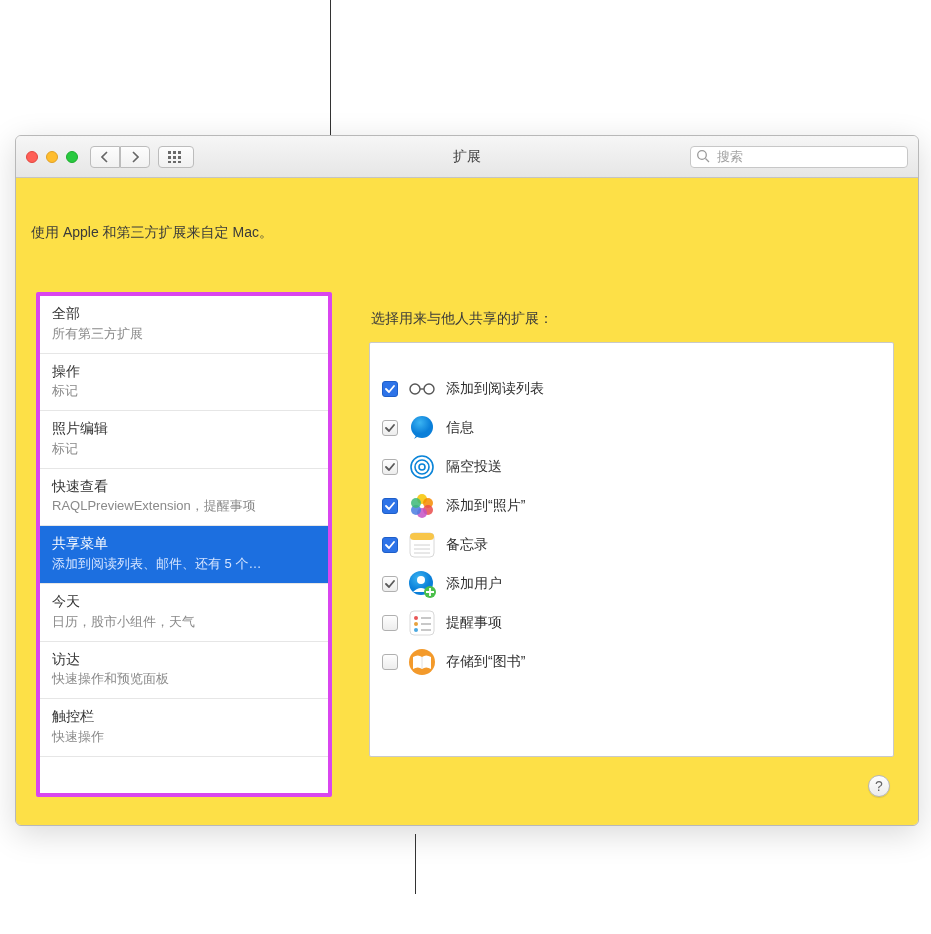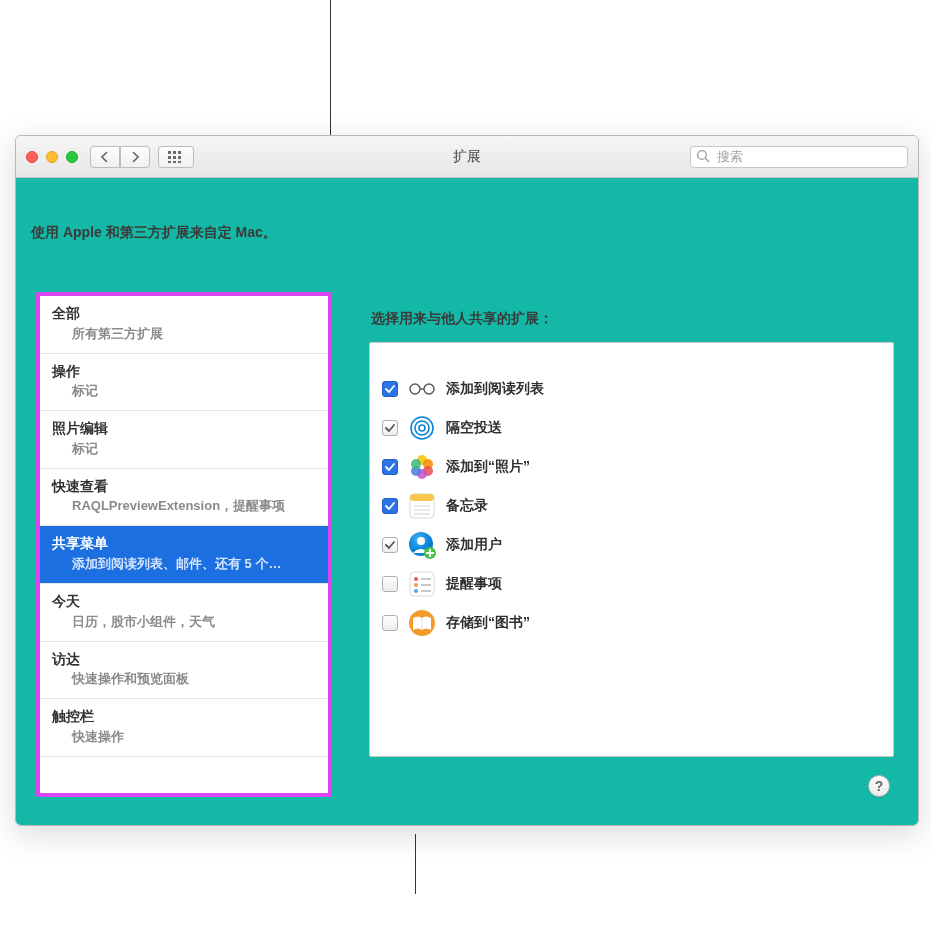--- a/index.html
+++ b/index.html
@@ -79,22 +79,21 @@
     background: #fff;
     color: #be185d;
   }
   .search-wrap input::placeholder { color: #a0a0a0; }
   .mag {
     position:absolute; left:6px; top:3px; width:14px; height:14px; color:#9a9a9a;
   }
   .body {
     position: absolute;
     top: 42px; bottom: 0; left:0; right:0;
-    background: #14b8a6;
-    font-weight: bold;
+    background: #fde047;
   }
   .intro {
     position: absolute;
     left: 15px; top: 46px;
     font-size: 14px;
     color: #3a3a3a;
   }
   .sidebar {
     position: absolute;
     left: 20px; top: 114px;
@@ -107,21 +106,21 @@
   .side-item {
     padding: 8px 12px 10px 12px;
     border-bottom: 1px solid #e6e6e6;
     cursor:pointer;
   }
   .side-item.selected {
     background: #1c6fe0;
     color: #fff;
   }
   .side-item .side-title { font-size: 14px; line-height: 1.4; }
-  .side-item .side-sub { font-size: 13px; color: #8a8a8a; margin-top: 1px; margin-left: 20px; }
+  .side-item .side-sub { font-size: 13px; color: #8a8a8a; margin-top: 1px; }
   .side-item.selected .side-sub { color: #d4e4ff; }
   .main {
     position: absolute;
     left: 335px; top: 114px; right: 22px; bottom: 30px;
   }
   .main-heading {
     font-size: 14px;
     color: #3a3a3a;
     position:absolute;
     left: 20px;
@@ -296,20 +295,40 @@
             <div class="ext-label">添加到阅读列表</div>
           </div>
           <div class="ext-row">
             <div class="cb checked">
               <svg viewBox="0 0 10 10">
                 <path d="M1 5 L4 8 L9 2" fill="none" stroke-width="1.8" stroke-linecap="round" stroke-linejoin="round"></path>
               </svg>
             </div>
             <div class="ext-icon">
               <svg width="28" height="28" viewBox="0 0 28 28">
+                <defs>
+                  <radialGradient id="gm" cx="40%" cy="30%">
+                    <stop offset="0%" stop-color="#3bb4f2"></stop>
+                    <stop offset="100%" stop-color="#0a7fd9"></stop>
+                  </radialGradient>
+                </defs>
+                <circle cx="14" cy="13" r="11" fill="url(#gm)"></circle>
+                <path d="M9 20 L6 25 L12 21" fill="#0a7fd9"></path>
+              </svg>
+            </div>
+            <div class="ext-label">信息</div>
+          </div>
+          <div class="ext-row">
+            <div class="cb checked">
+              <svg viewBox="0 0 10 10">
+                <path d="M1 5 L4 8 L9 2" fill="none" stroke-width="1.8" stroke-linecap="round" stroke-linejoin="round"></path>
+              </svg>
+            </div>
+            <div class="ext-icon">
+              <svg width="28" height="28" viewBox="0 0 28 28">
                 <g fill="none" stroke="#0a84d8" stroke-width="1.6">
                   <circle cx="14" cy="14" r="3"></circle>
                   <circle cx="14" cy="14" r="7"></circle>
                   <circle cx="14" cy="14" r="11"></circle>
                 </g>
               </svg>
             </div>
             <div class="ext-label">隔空投送</div>
           </div>
           <div class="ext-row">

